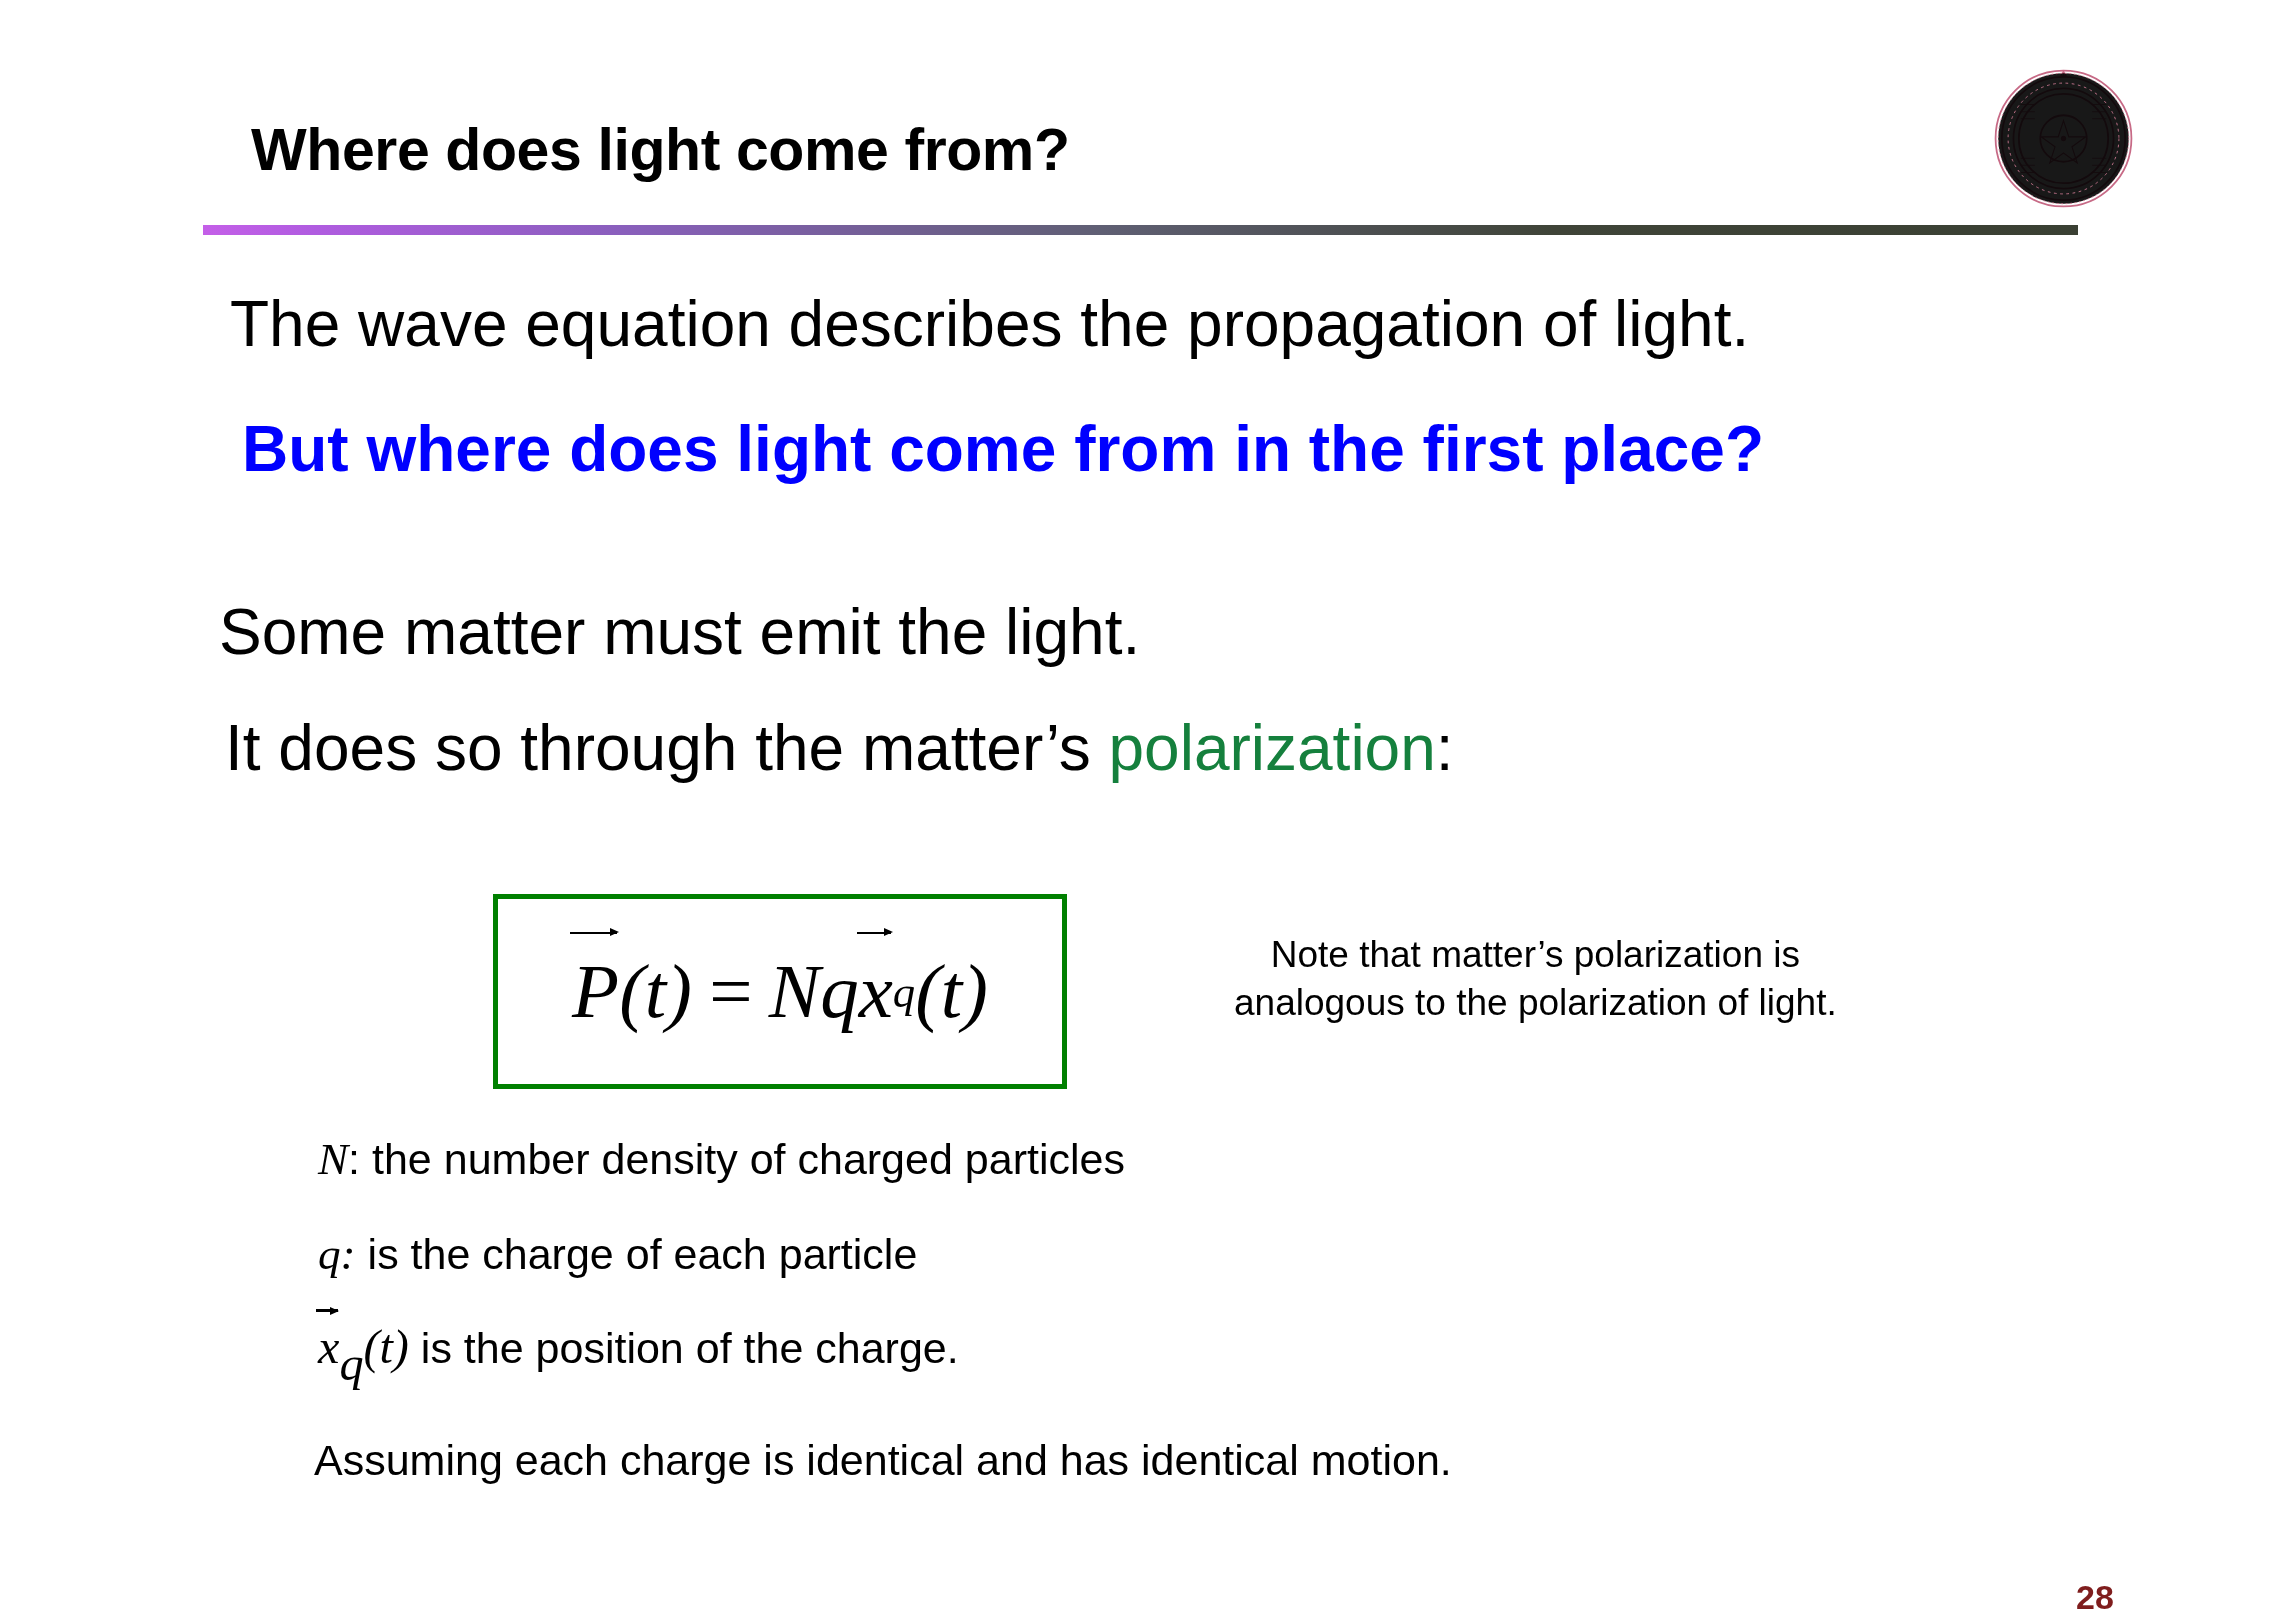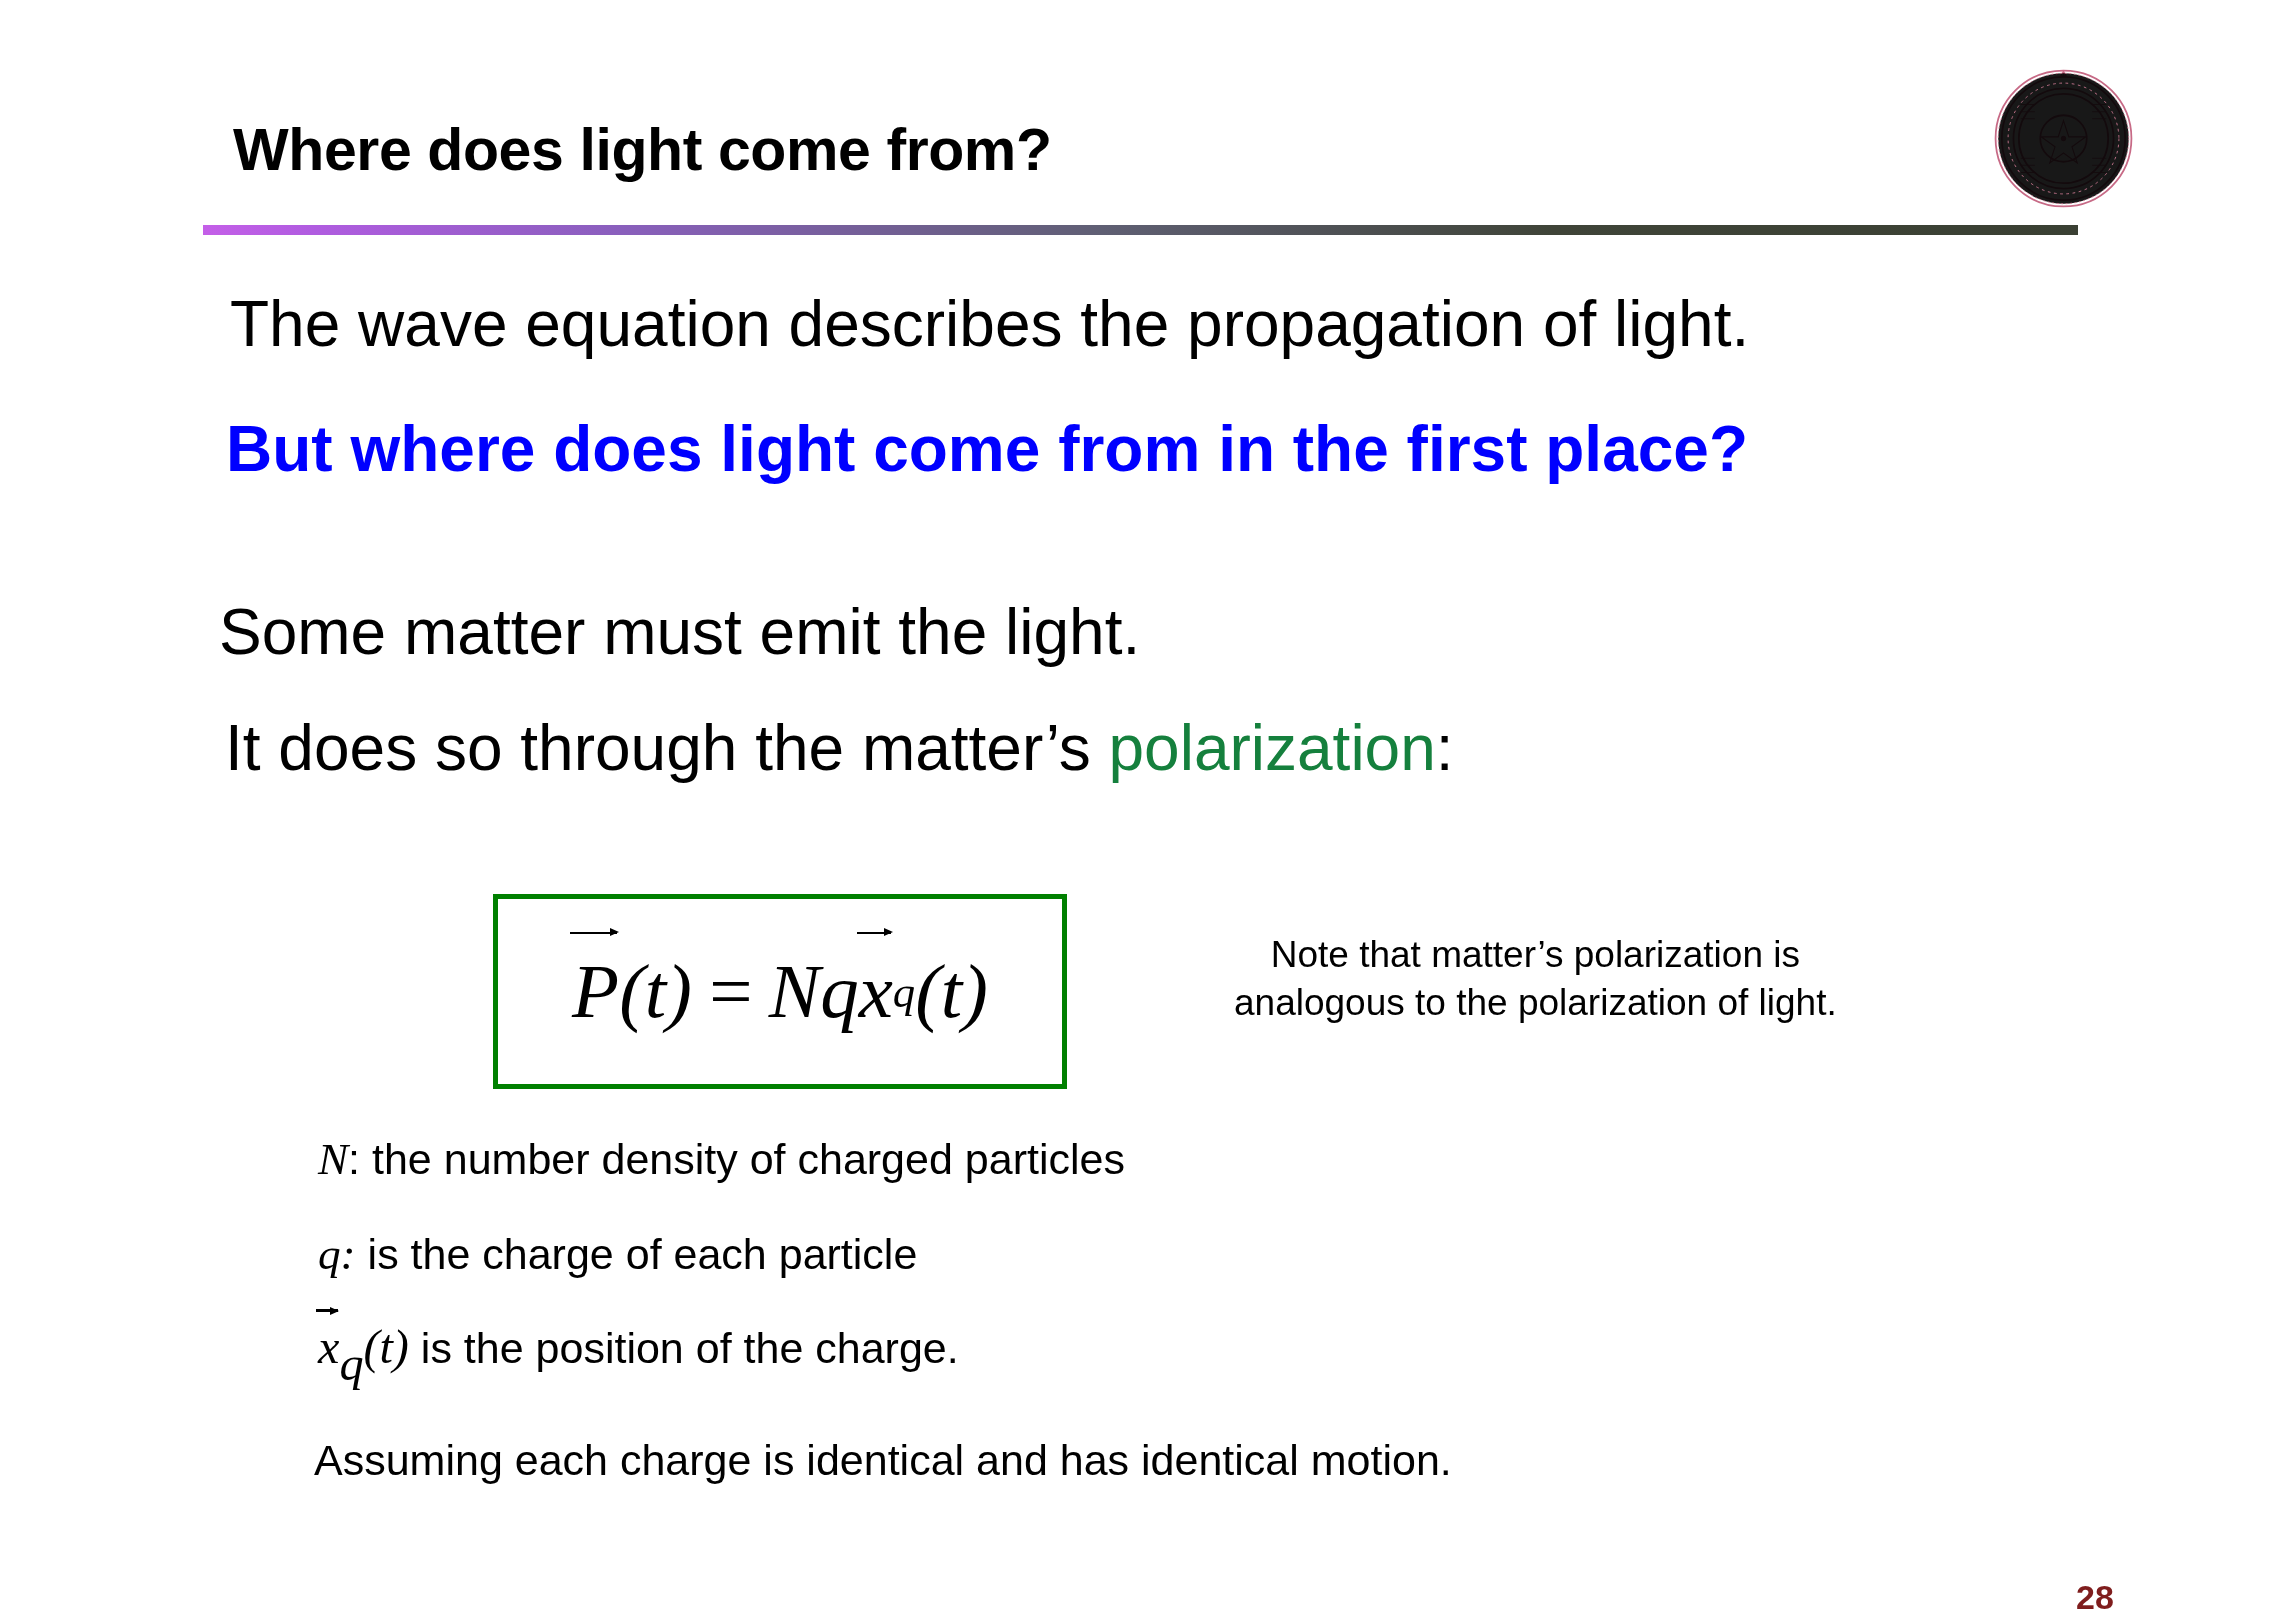--- a/index.html
+++ b/index.html
@@ -18,21 +18,21 @@
 
   .slide {
     position: absolute;
     inset: 0;
     background: #ffffff;
   }
 
   
   .title {
     position: absolute;
-    left: 233px;
+    left: 251px;
     top: 116px;
     font-size: 59px;
     font-weight: bold;
     letter-spacing: -0.4px;
     color: #000000;
     white-space: nowrap;
   }
 
   .title-rule {
     position: absolute;
@@ -55,21 +55,21 @@
 
   
   .line {
     position: absolute;
     font-size: 64px;
     color: #000000;
     white-space: nowrap;
   }
   .l1 { left: 230px; top: 287px; }
   .l2 {
-    left: 226px; top: 412px;
+    left: 242px; top: 412px;
     color: #0000ff;
     font-weight: bold;
   }
   .l3 { left: 219px; top: 595px; }
   .l4 { left: 225px; top: 711px; }
   .hl-red { color: #15803d; }
 
   
   .eq-box {
     position: absolute;

